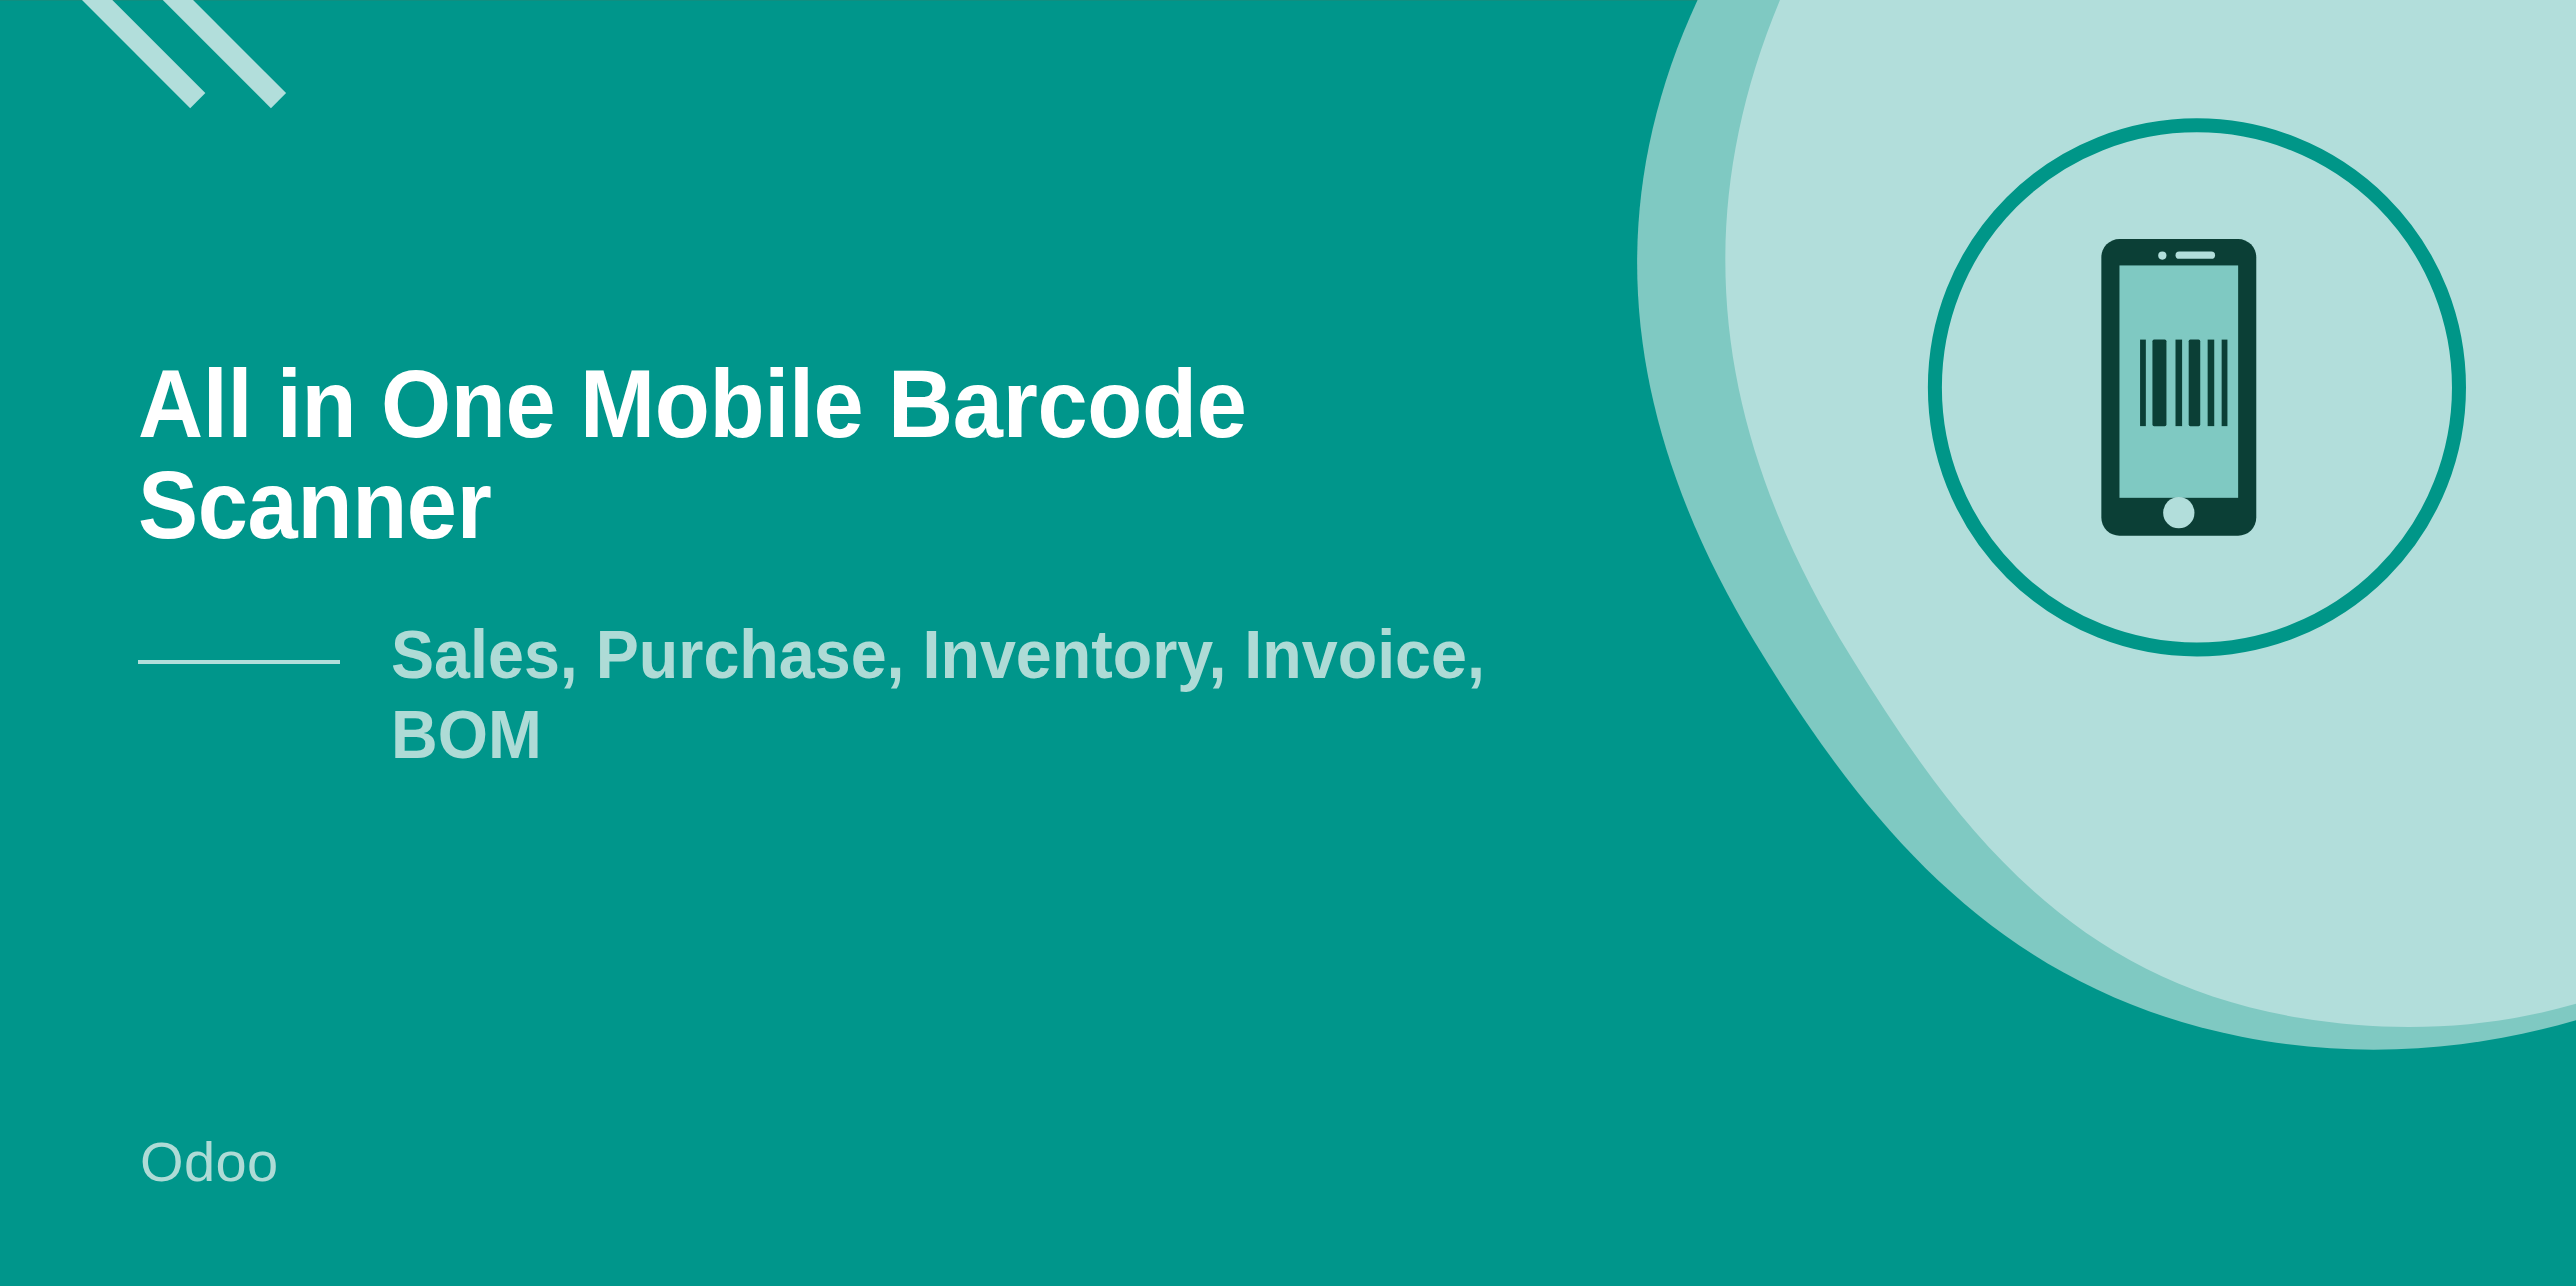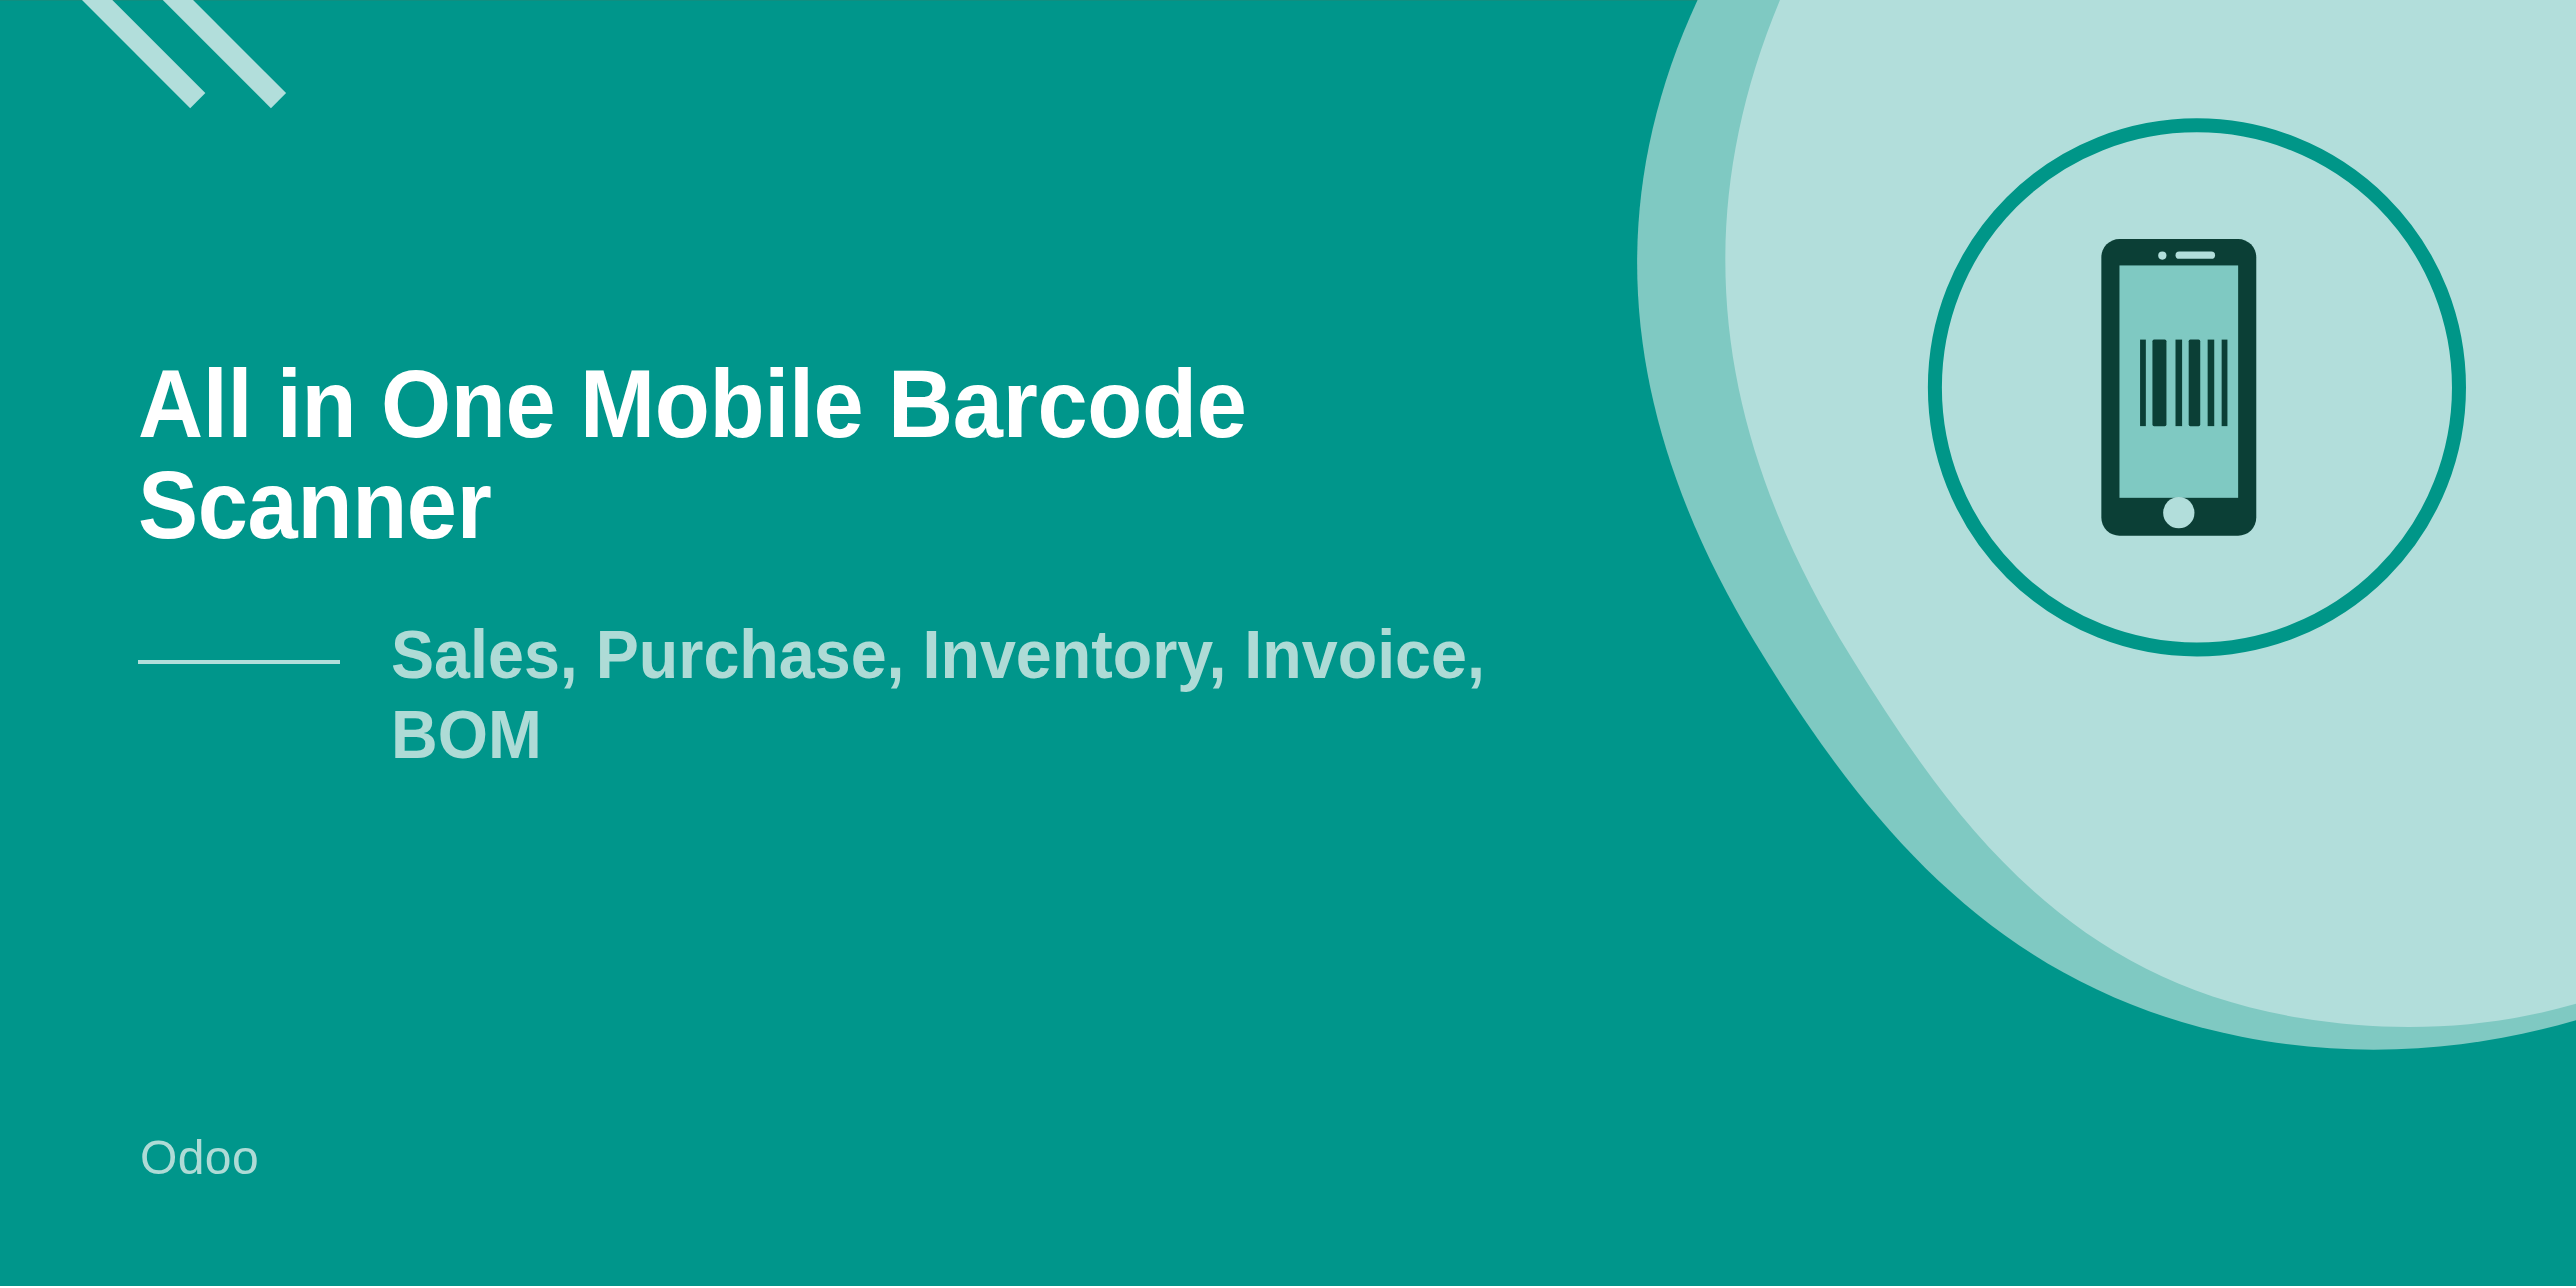--- a/index.html
+++ b/index.html
@@ -78,21 +78,21 @@
   }
 
   
   #footer-brand {
     position: absolute;
     left: 140px;
     top: 1134px;
     margin: 0;
     font-family: "Liberation Sans", sans-serif;
     font-weight: 300;
-    font-size: 48px;
+    font-size: 56px;
     line-height: 1;
     color: #AEDBD6;
     letter-spacing: 0.4px;
   }
 </style>
 </head>
 <body>
 
 <div id="slide">
 

